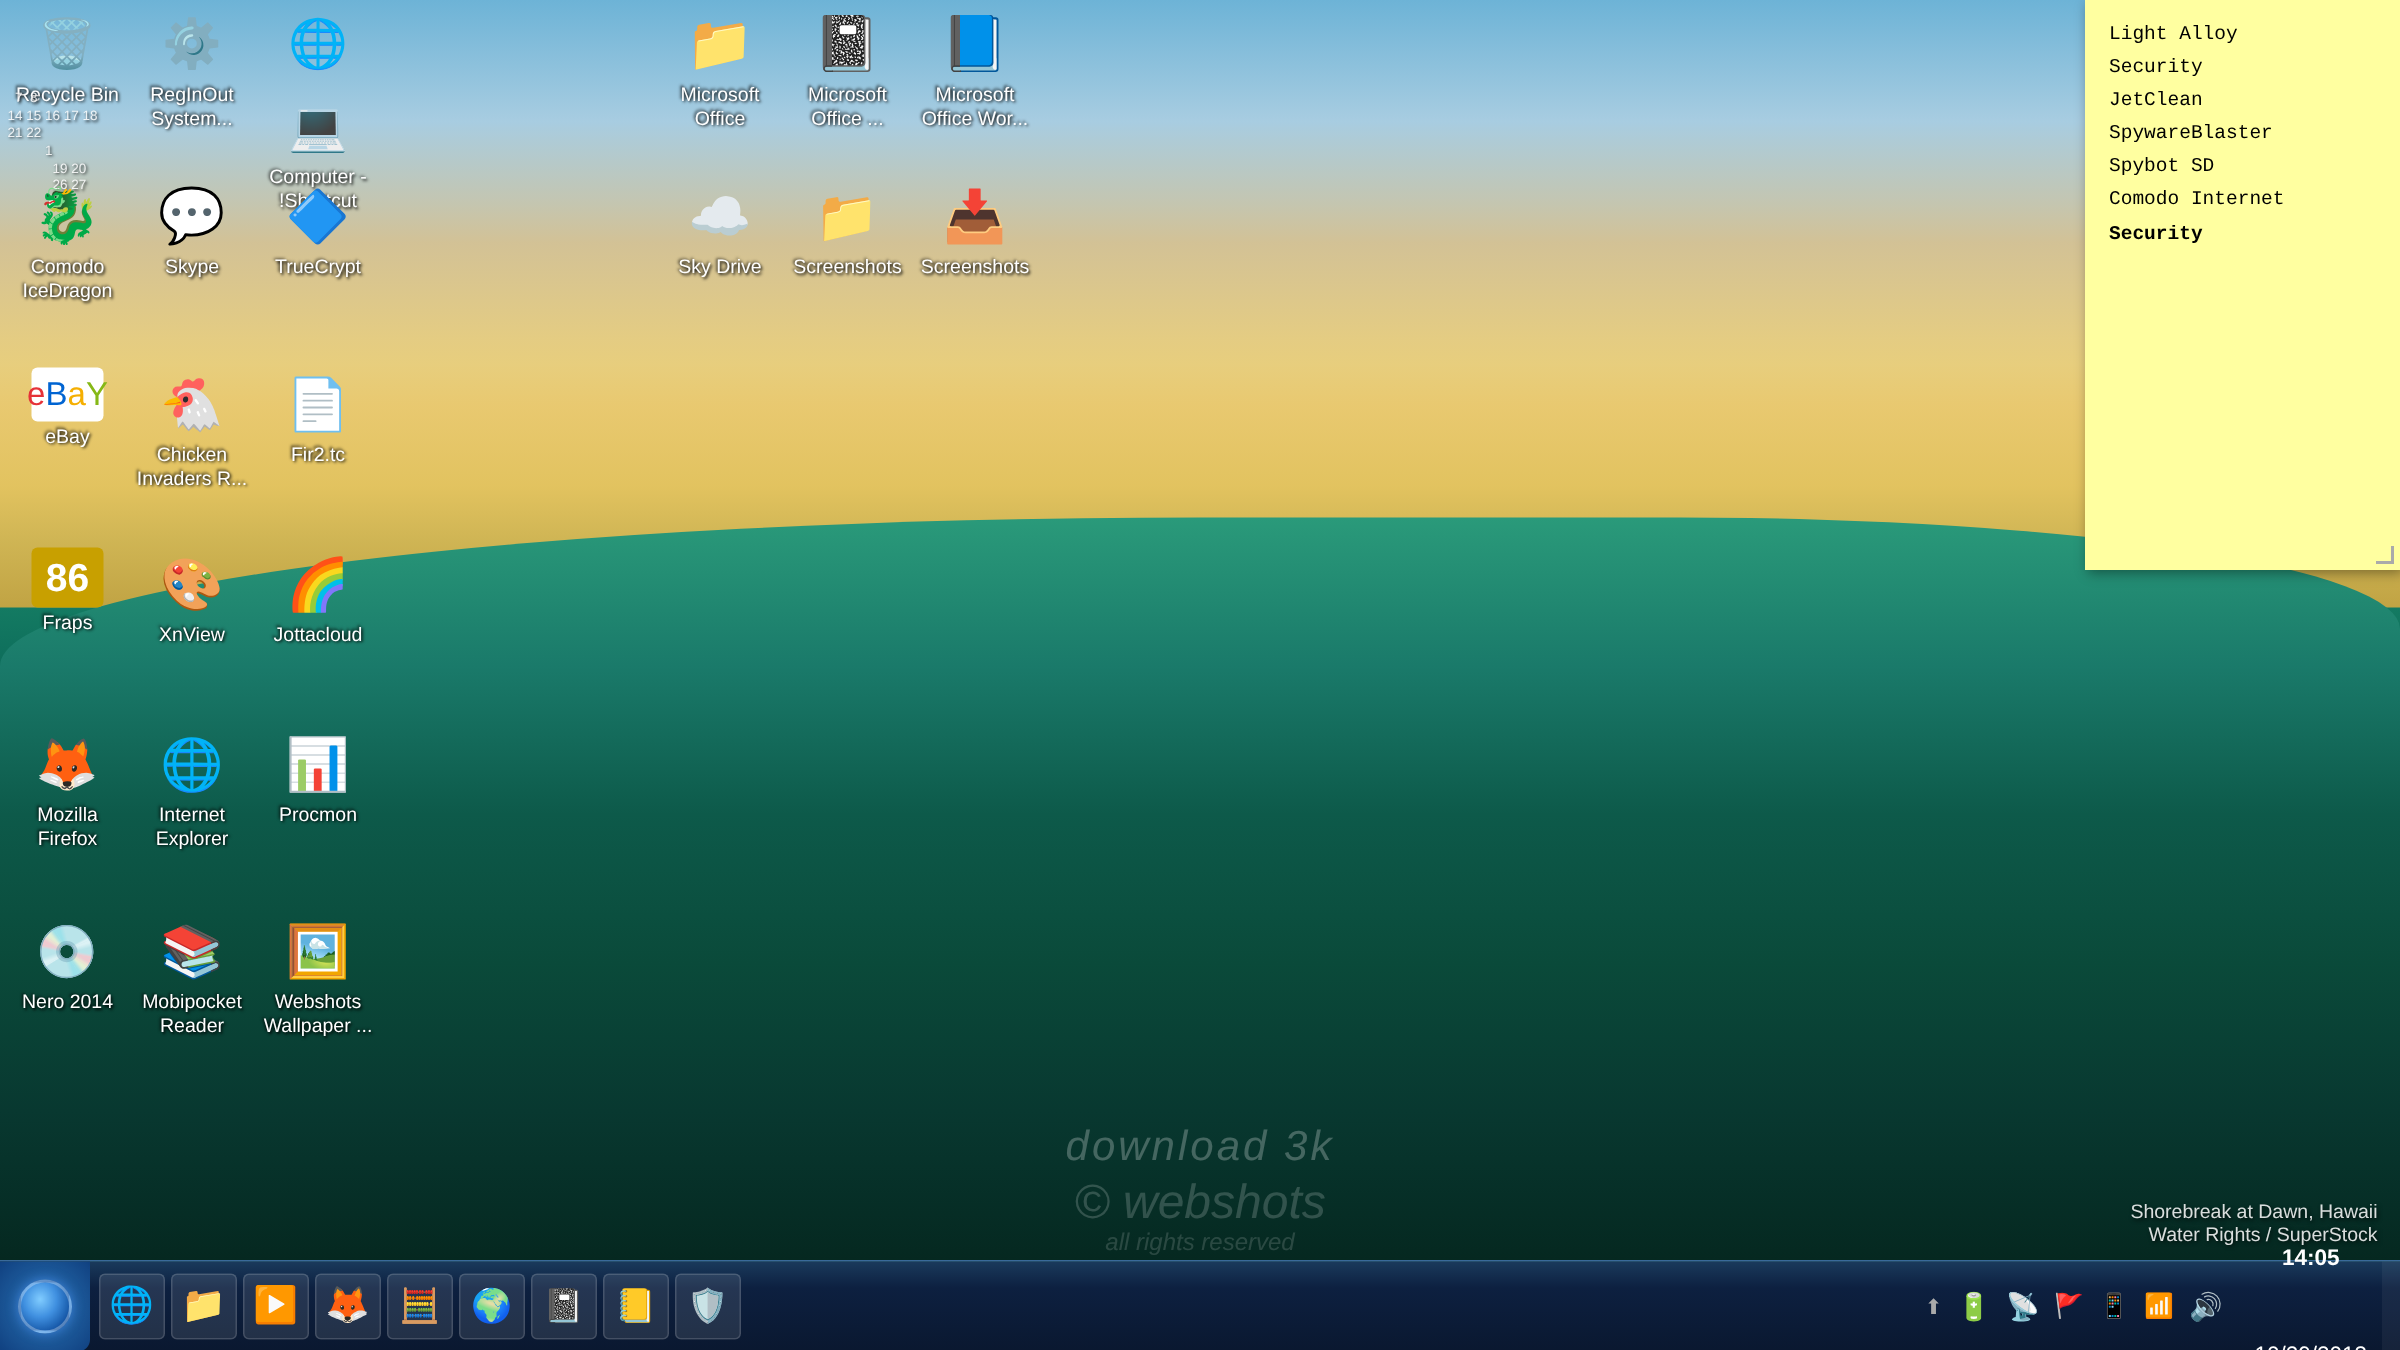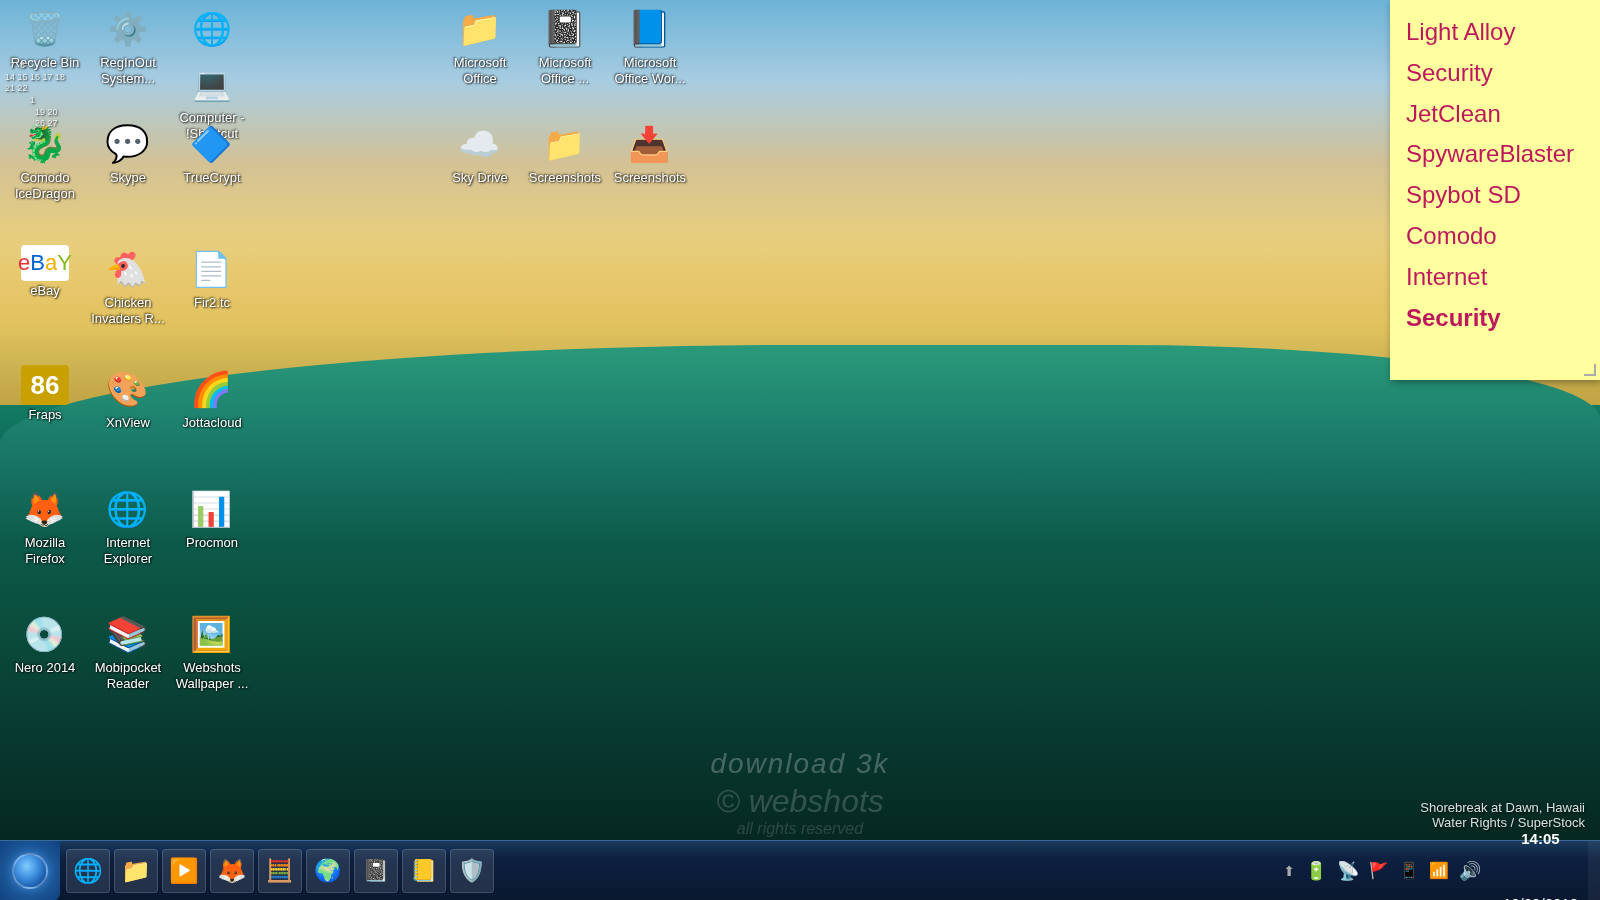--- a/index.html
+++ b/index.html
@@ -216,23 +216,23 @@
       right: 0;
       width: 210px;
       min-height: 380px;
       background: #ffffa0;
       box-shadow: 2px 2px 8px rgba(0,0,0,0.4);
       padding: 12px 16px;
       z-index: 50;
     }
 
     #sticky-note .note-item {
-      color: #be185d;
-      font-size: 24px;
-      font-family: Liberation Sans, sans-serif;
+      color: #000000;
+      font-size: 13px;
+      font-family: Liberation Mono, monospace;
       line-height: 1.7;
       cursor: pointer;
     }
 
     #sticky-note .note-item:last-child {
       font-weight: bold;
     }
 
     
     #photo-credit {

